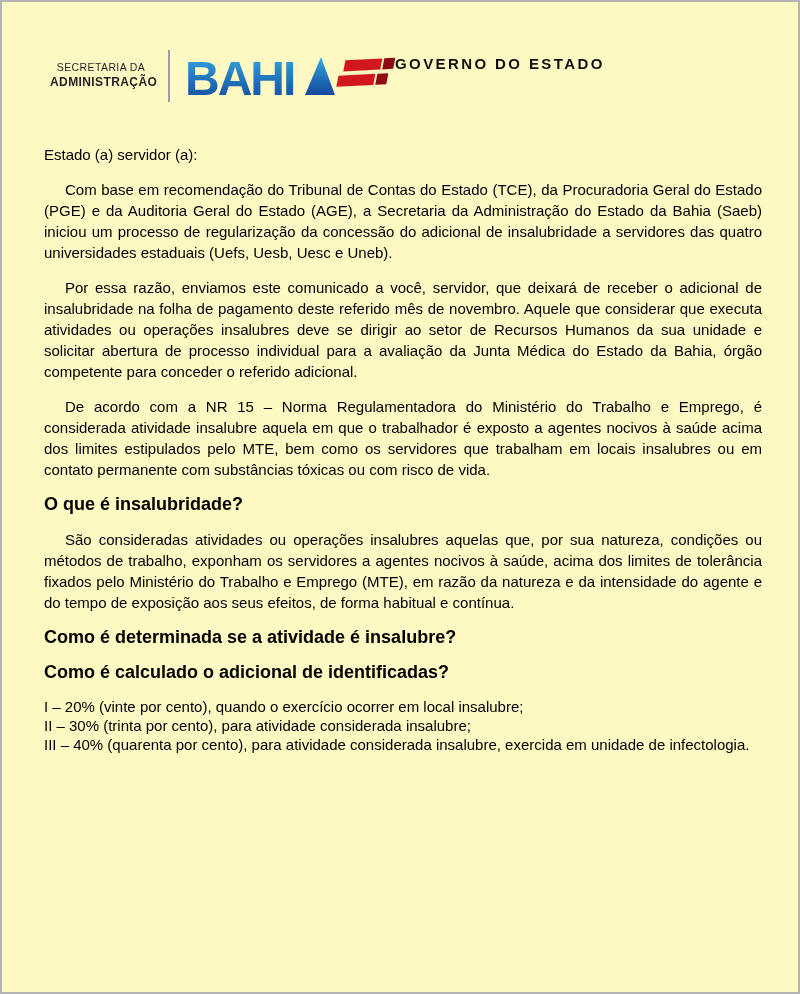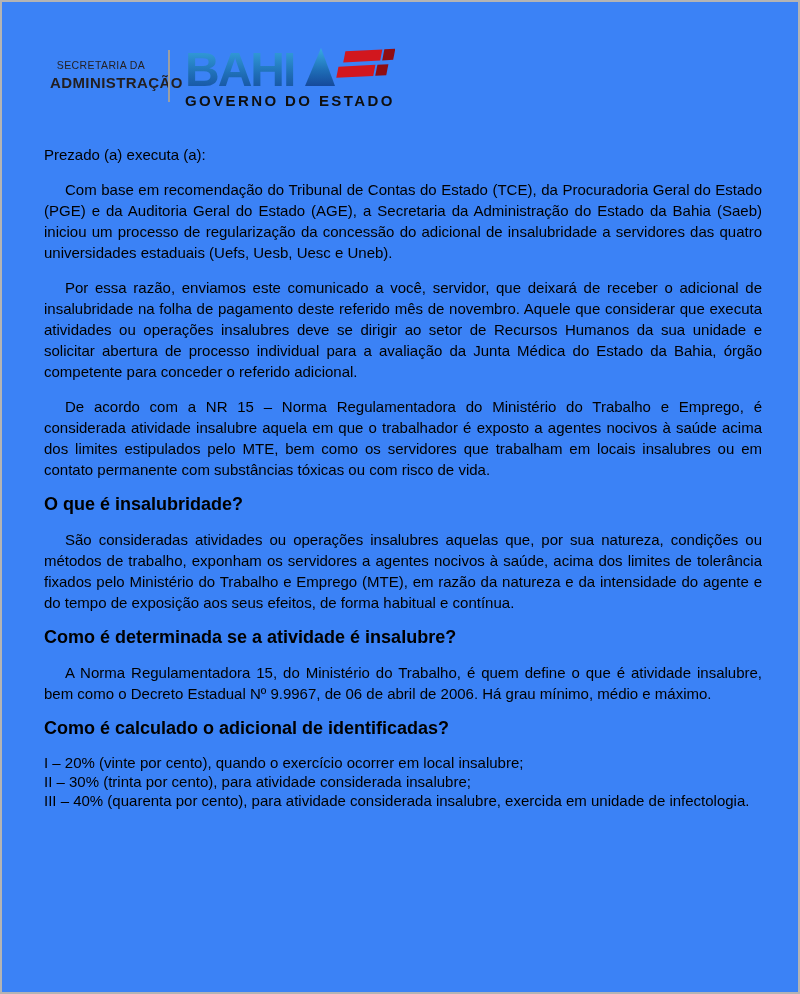--- a/index.html
+++ b/index.html
@@ -1,37 +1,37 @@
 <!DOCTYPE html>
 <html lang="pt-BR"><head>
 <meta charset="utf-8">
 <style>
   html,body{margin:0;padding:0;background:#ffffff;}
   .page{
     width:800px;height:994px;box-sizing:border-box;
-    border:2px solid #b4b4b4;background:#3b82f6;
+    border:2px solid #b4b4b4;background:#fef9c3;
     font-family:"Liberation Sans",sans-serif;color:#000;
     overflow:hidden;
   }
   
   .letterhead{
     margin:42px 0 0 48px;height:64px;
     display:flex;align-items:center;
   }
   .secretariat{
     width:102px;text-align:center;line-height:1.3;
     color:#231f20;letter-spacing:.4px;
   }
   .secretariat .l1{font-size:10.5px;font-weight:400;}
-  .secretariat .l2{font-size:15px;font-weight:700;}
+  .secretariat .l2{font-size:12px;font-weight:700;}
   .hdr-divider{
     width:2px;height:52px;background:#9d9fa2;
     margin:0 15px 0 16px;flex:none;
   }
-  .logo{display:flex;flex-direction:column;}
+  .logo{display:flex;flex-direction:row;}
   .logo svg{display:block;}
   .logo .tagline{
     font-size:15px;font-weight:700;letter-spacing:2.4px;
     color:#0f0f0f;margin-top:2px;white-space:nowrap;
   }
   
   .content{
     margin:36px 36px 0 42px;
     font-size:15px;line-height:21px;color:#000;
   }
@@ -73,31 +73,30 @@
             <rect x="10" y="23" width="37" height="11" fill="#d2171e"></rect>
             <rect x="49" y="23" width="11" height="11" fill="#8f0d12"></rect>
           </g>
         </g>
       </svg>
       <div class="tagline">GOVERNO DO ESTADO</div>
     </div>
   </header>
 
   <main class="content">
-    <p class="salutation">Prezado (a) executa (a):</p>
+    <p class="salutation">Estado (a) servidor (a):</p>
 
     <p>Com base em recomendação do Tribunal de Contas do Estado (TCE), da Procuradoria Geral do Estado (PGE) e da Auditoria Geral do Estado (AGE), a Secretaria da Administração do Estado da Bahia (Saeb) iniciou um processo de regularização da concessão do adicional de insalubridade a servidores das quatro universidades estaduais (Uefs, Uesb, Uesc e Uneb).</p>
     <p>Por essa razão, enviamos este comunicado a você, servidor, que deixará de receber o adicional de insalubridade na folha de pagamento deste referido mês de novembro. Aquele que considerar que executa atividades ou operações insalubres deve se dirigir ao setor de Recursos Humanos da sua unidade e solicitar abertura de processo individual para a avaliação da Junta Médica do Estado da Bahia, órgão competente para conceder o referido adicional.</p>
     <p>De acordo com a NR 15 – Norma Regulamentadora do Ministério do Trabalho e Emprego, é considerada atividade insalubre aquela em que o trabalhador é exposto a agentes nocivos à saúde acima dos limites estipulados pelo MTE, bem como os servidores que trabalham em locais insalubres ou em contato permanente com substâncias tóxicas ou com risco de vida.</p>
 
     <h2>O que é insalubridade?</h2>
     <p>São consideradas atividades ou operações insalubres aquelas que, por sua natureza, condições ou métodos de trabalho, exponham os servidores a agentes nocivos à saúde, acima dos limites de tolerância fixados pelo Ministério do Trabalho e Emprego (MTE), em razão da natureza e da intensidade do agente e do tempo de exposição aos seus efeitos, de forma habitual e contínua.</p>
 
     <h2>Como é determinada se a atividade é insalubre?</h2>
-    <p>A Norma Regulamentadora 15, do Ministério do Trabalho, é quem define o que é atividade insalubre, bem como o Decreto Estadual Nº 9.9967, de 06 de abril de 2006. Há grau mínimo, médio e máximo.</p>
 
     <h2>Como é calculado o adicional de identificadas?</h2>
 
     <div class="percent-list">
       <div>I – 20% (vinte por cento), quando o exercício ocorrer em local insalubre;</div>
       <div>II – 30% (trinta por cento), para atividade considerada insalubre;</div>
       <div>III – 40% (quarenta por cento), para atividade considerada insalubre, exercida em unidade de infectologia.</div>
     </div>
   </main>
 

